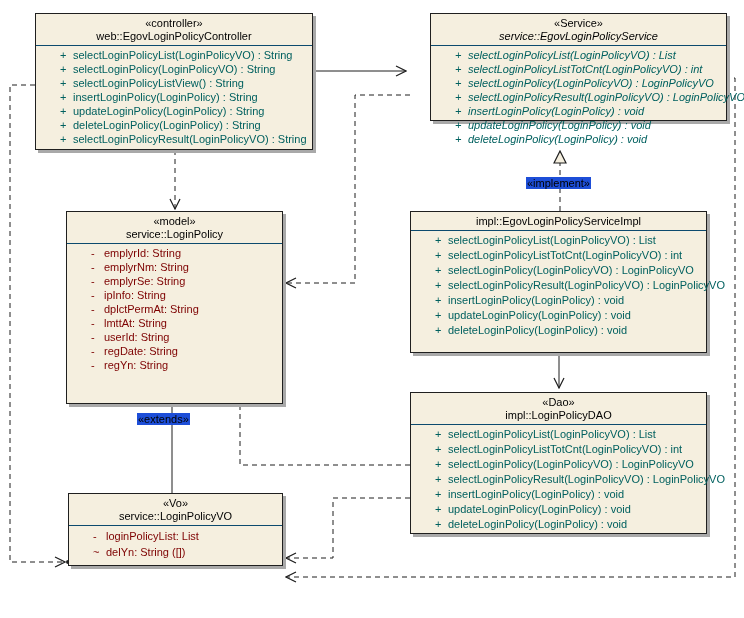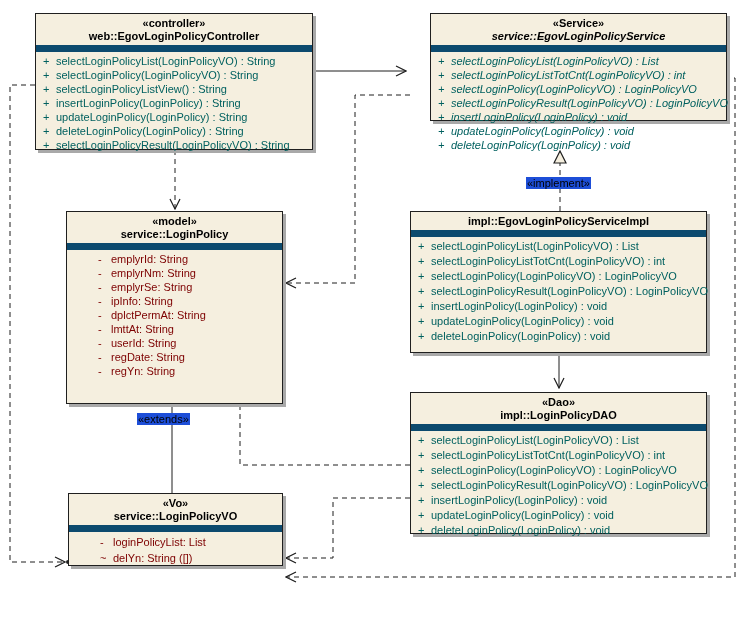--- a/index.html
+++ b/index.html
@@ -2,27 +2,27 @@
 <html><head>
 <meta charset="utf-8">
 <style>
   html,body{margin:0;padding:0;background:#ffffff;}
   .canvas{position:relative;width:744px;height:618px;background:#ffffff;overflow:hidden;
           font-family:"Liberation Sans", sans-serif;}
   .wires{position:absolute;left:0;top:0;}
   .dash{stroke-dasharray:5 4;}
   .cls{position:absolute;background:#f5efdf;border:1px solid #1f1f1f;
        box-shadow:3px 3px 0 #a9a9a9;box-sizing:border-box;}
-  .hdr{text-align:center;border-bottom:7px solid #0c4a6e;padding:3px 2px 2px;
-       font-size:11px;line-height:13px;color:#000;font-weight:bold;}
-  .body{padding-top:2px;font-size:11px;}
+  .hdr{text-align:center;border-bottom:1px solid #0c4a6e;padding:3px 2px 2px;
+       font-size:11px;line-height:13px;color:#000;}
+  .body{padding-top:2px;font-size:11px;padding-left:17px;}
   .member{white-space:nowrap;}
   .vis{display:inline-block;width:13px;margin-left:7px;}
   .teal .member{color:#00605f;}
-  .red .member{color:#7d0000;margin-left:24px;}
+  .red .member{color:#7d0000;}
   .italic{font-style:italic;}
   .lh14 .member{line-height:14px;}
   .lh15 .member{line-height:15px;}
   .lh16 .member{line-height:16px;}
   .rel-label{position:absolute;font-size:11px;color:#000;background:#1d4ed8;padding:0 1px;}
 </style>
 </head>
 <body>
 
 <div class="canvas">

